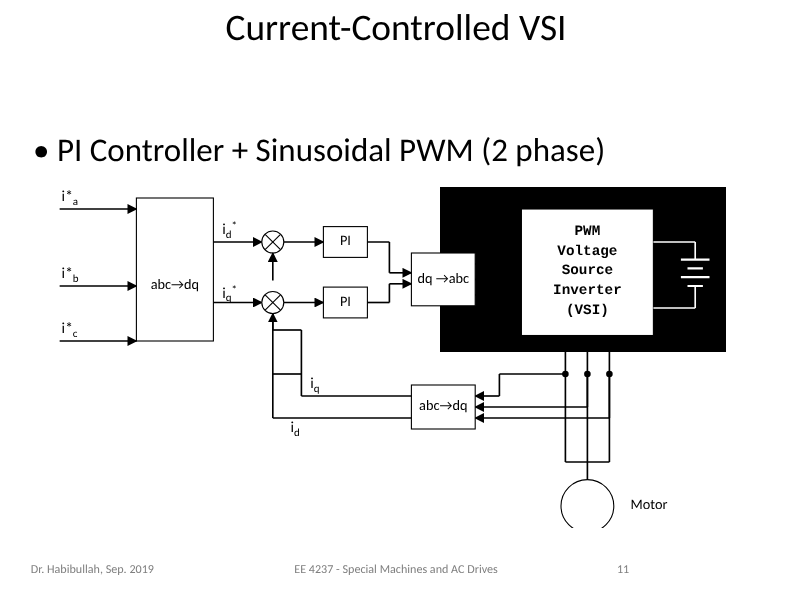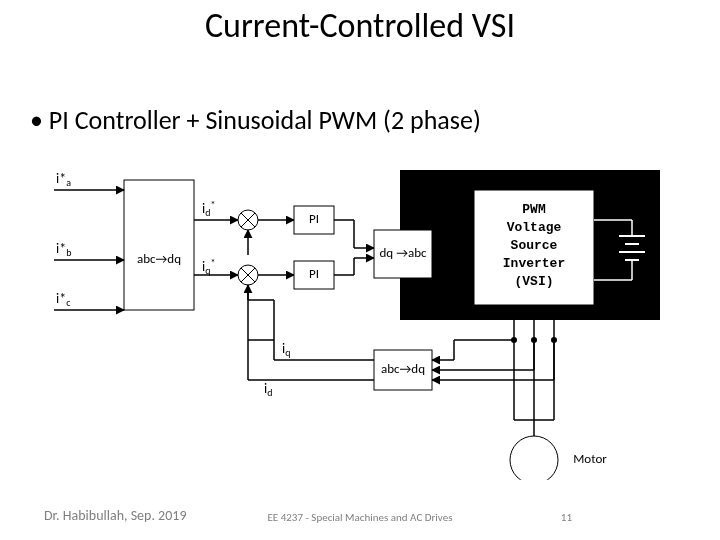--- a/index.html
+++ b/index.html
@@ -21,23 +21,23 @@
     top: 8px;
     left: 0;
     width: 720px;
     text-align: center;
     font-size: 34px;
     line-height: 1.05;
     color: #000;
   }
   .bullet {
     position: absolute;
-    top: 104px;
+    top: 118px;
     left: 30px;
-    font-size: 26px;
+    font-size: 30px;
     color: #000;
   }
   .bullet::before {
     content: "• ";
   }
   .diagram {
     position: absolute;
     left: 54px;
     top: 160px;
     width: 612px;
@@ -60,23 +60,23 @@
   }
   .vsi-text {
     font-size: 13px;
     font-family: "Courier New", monospace;
     font-weight: bold;
     text-anchor: middle;
     dominant-baseline: middle;
   }
   .footer-left {
     position: absolute;
-    left: 44px;
+    left: 28px;
     bottom: 16px;
-    font-size: 14px;
+    font-size: 11px;
     color: #7f7f7f;
   }
   .footer-center {
     position: absolute;
     left: 0;
     width: 720px;
     bottom: 16px;
     text-align: center;
     font-size: 11px;
     color: #7f7f7f;

